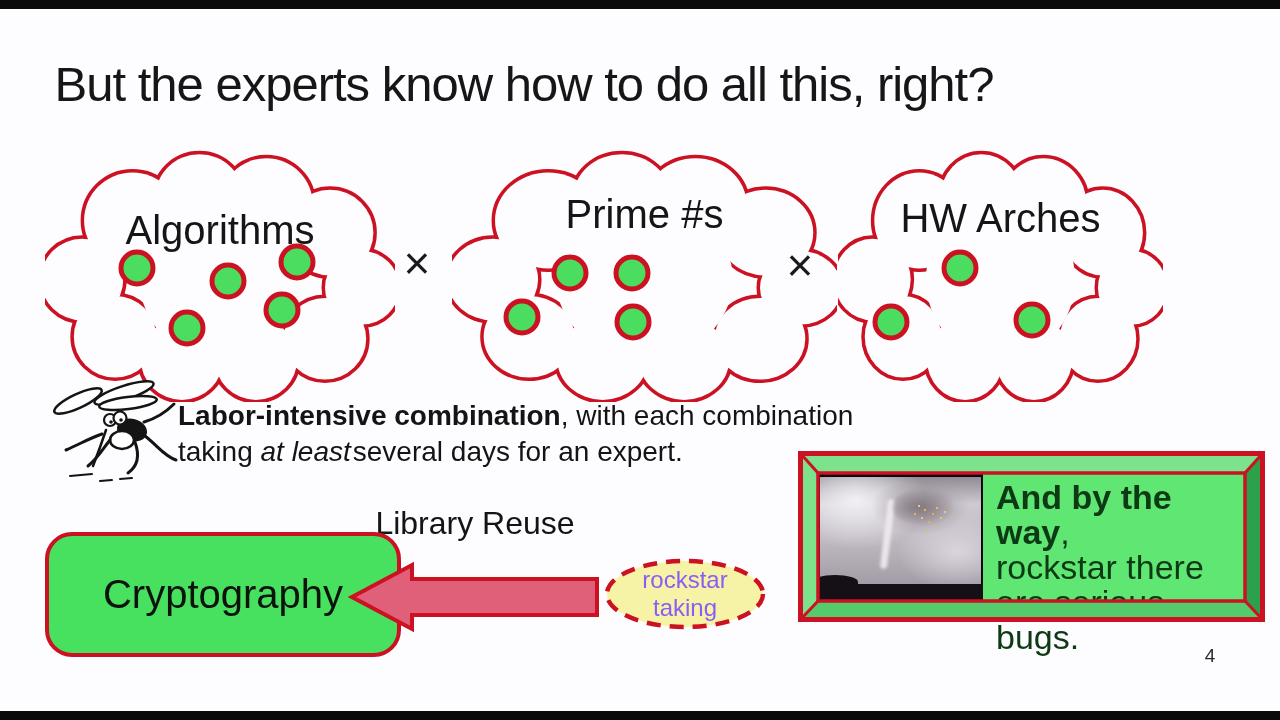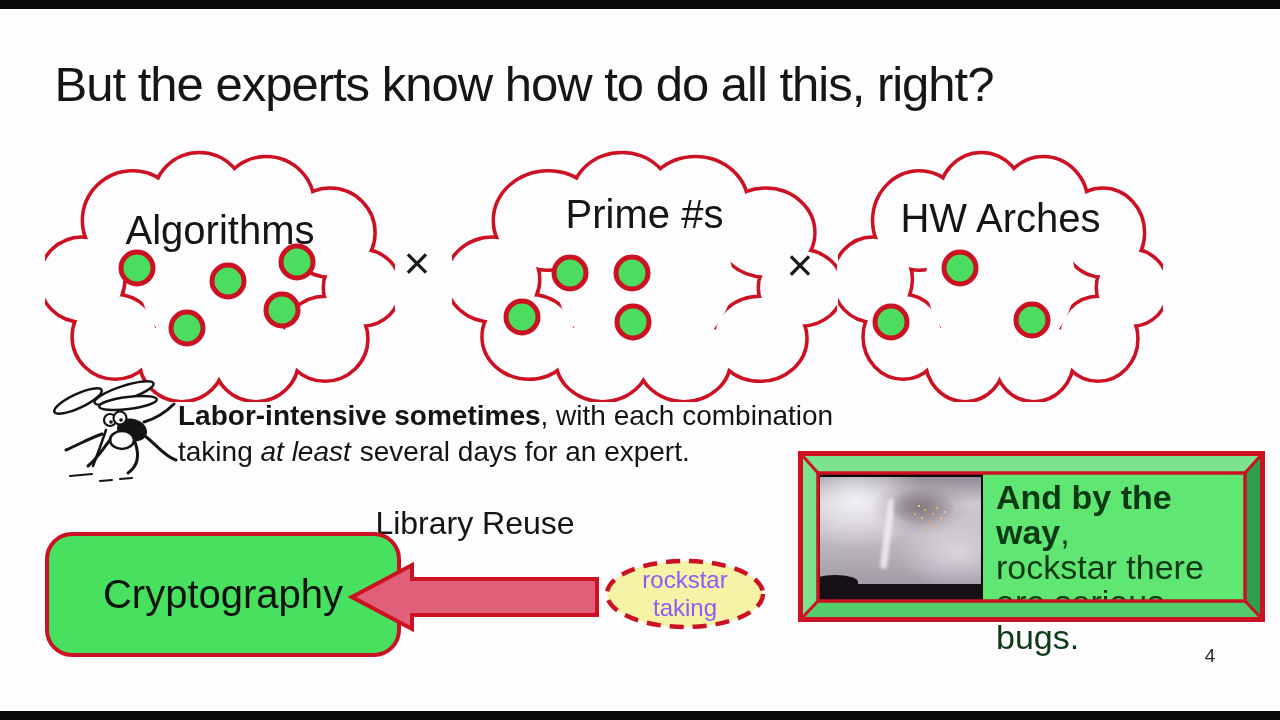--- a/index.html
+++ b/index.html
@@ -15,21 +15,21 @@
   .bar{position:absolute;left:0;width:1280px;background:#0a0a0a;z-index:50;}
   .bar.top{top:0;height:9px;}
   .bar.bottom{bottom:0;height:9px;}
   .title{position:absolute;left:0;top:56px;width:1048px;text-align:center;
          font-size:49px;color:#161616;letter-spacing:-1px;}
   .cloud{position:absolute;}
   .cloud-label{position:absolute;text-align:center;font-size:40px;color:#151515;z-index:4;}
   .times{position:absolute;font-size:46px;color:#1a1a1a;z-index:4;width:44px;text-align:center;line-height:1;}
   .note{position:absolute;left:178px;top:398px;width:770px;font-size:28px;line-height:36px;color:#141414;z-index:4;}
   .note b{font-weight:700;}
-  .note .it{font-style:italic;margin-right:9px;}
+  .note .it{font-style:italic;margin-right:2px;}
   .lib-label{position:absolute;left:340px;top:505px;width:270px;text-align:center;
              font-size:32px;color:#141414;}
   .crypto{position:absolute;left:45px;top:532px;width:356px;height:125px;
           background:var(--box-green);border:4px solid var(--red);border-radius:27px;
           display:flex;align-items:center;justify-content:center;font-size:40px;color:#0d120d;}
   .arrow-svg{position:absolute;left:348px;top:560px;}
   .rockstar{position:absolute;left:600px;top:556px;width:170px;height:76px;}
   .rockstar .txt{position:absolute;left:0;top:10px;width:170px;text-align:center;
                  font-size:24px;line-height:28px;color:#8b5cf6;}
   .callout-frame{position:absolute;left:798px;top:451px;z-index:3;}
@@ -189,21 +189,21 @@
       <path d="M62,56 C50,60 40,66 26,72" stroke-width="3"></path>
       <path d="M70,62 C62,72 58,80 48,88" stroke-width="3"></path>
       <path d="M95,64 C100,78 98,88 88,95" stroke-width="3"></path>
       <path d="M105,58 C118,68 124,78 136,82" stroke-width="3"></path>
       <path d="M104,44 C118,40 126,34 134,26" stroke-width="3"></path>
       <path d="M30,98 L52,96 M60,103 L72,102 M80,101 L92,100" stroke-width="2"></path>
     </g>
   </svg>
 
   <div class="note">
-    <div><b>Labor-intensive sometimes</b><span>, with each combination</span></div>
+    <div><b>Labor-intensive combination</b><span>, with each combination</span></div>
     <div><span>taking </span><span class="it">at least</span><span>several days for an expert.</span></div>
   </div>
 
   <div class="lib-label">Library Reuse</div>
 
   <div class="crypto">
     <span>Cryptography</span>
   </div>
 
   <svg class="arrow-svg" width="255" height="75" viewBox="0 0 255 75">

